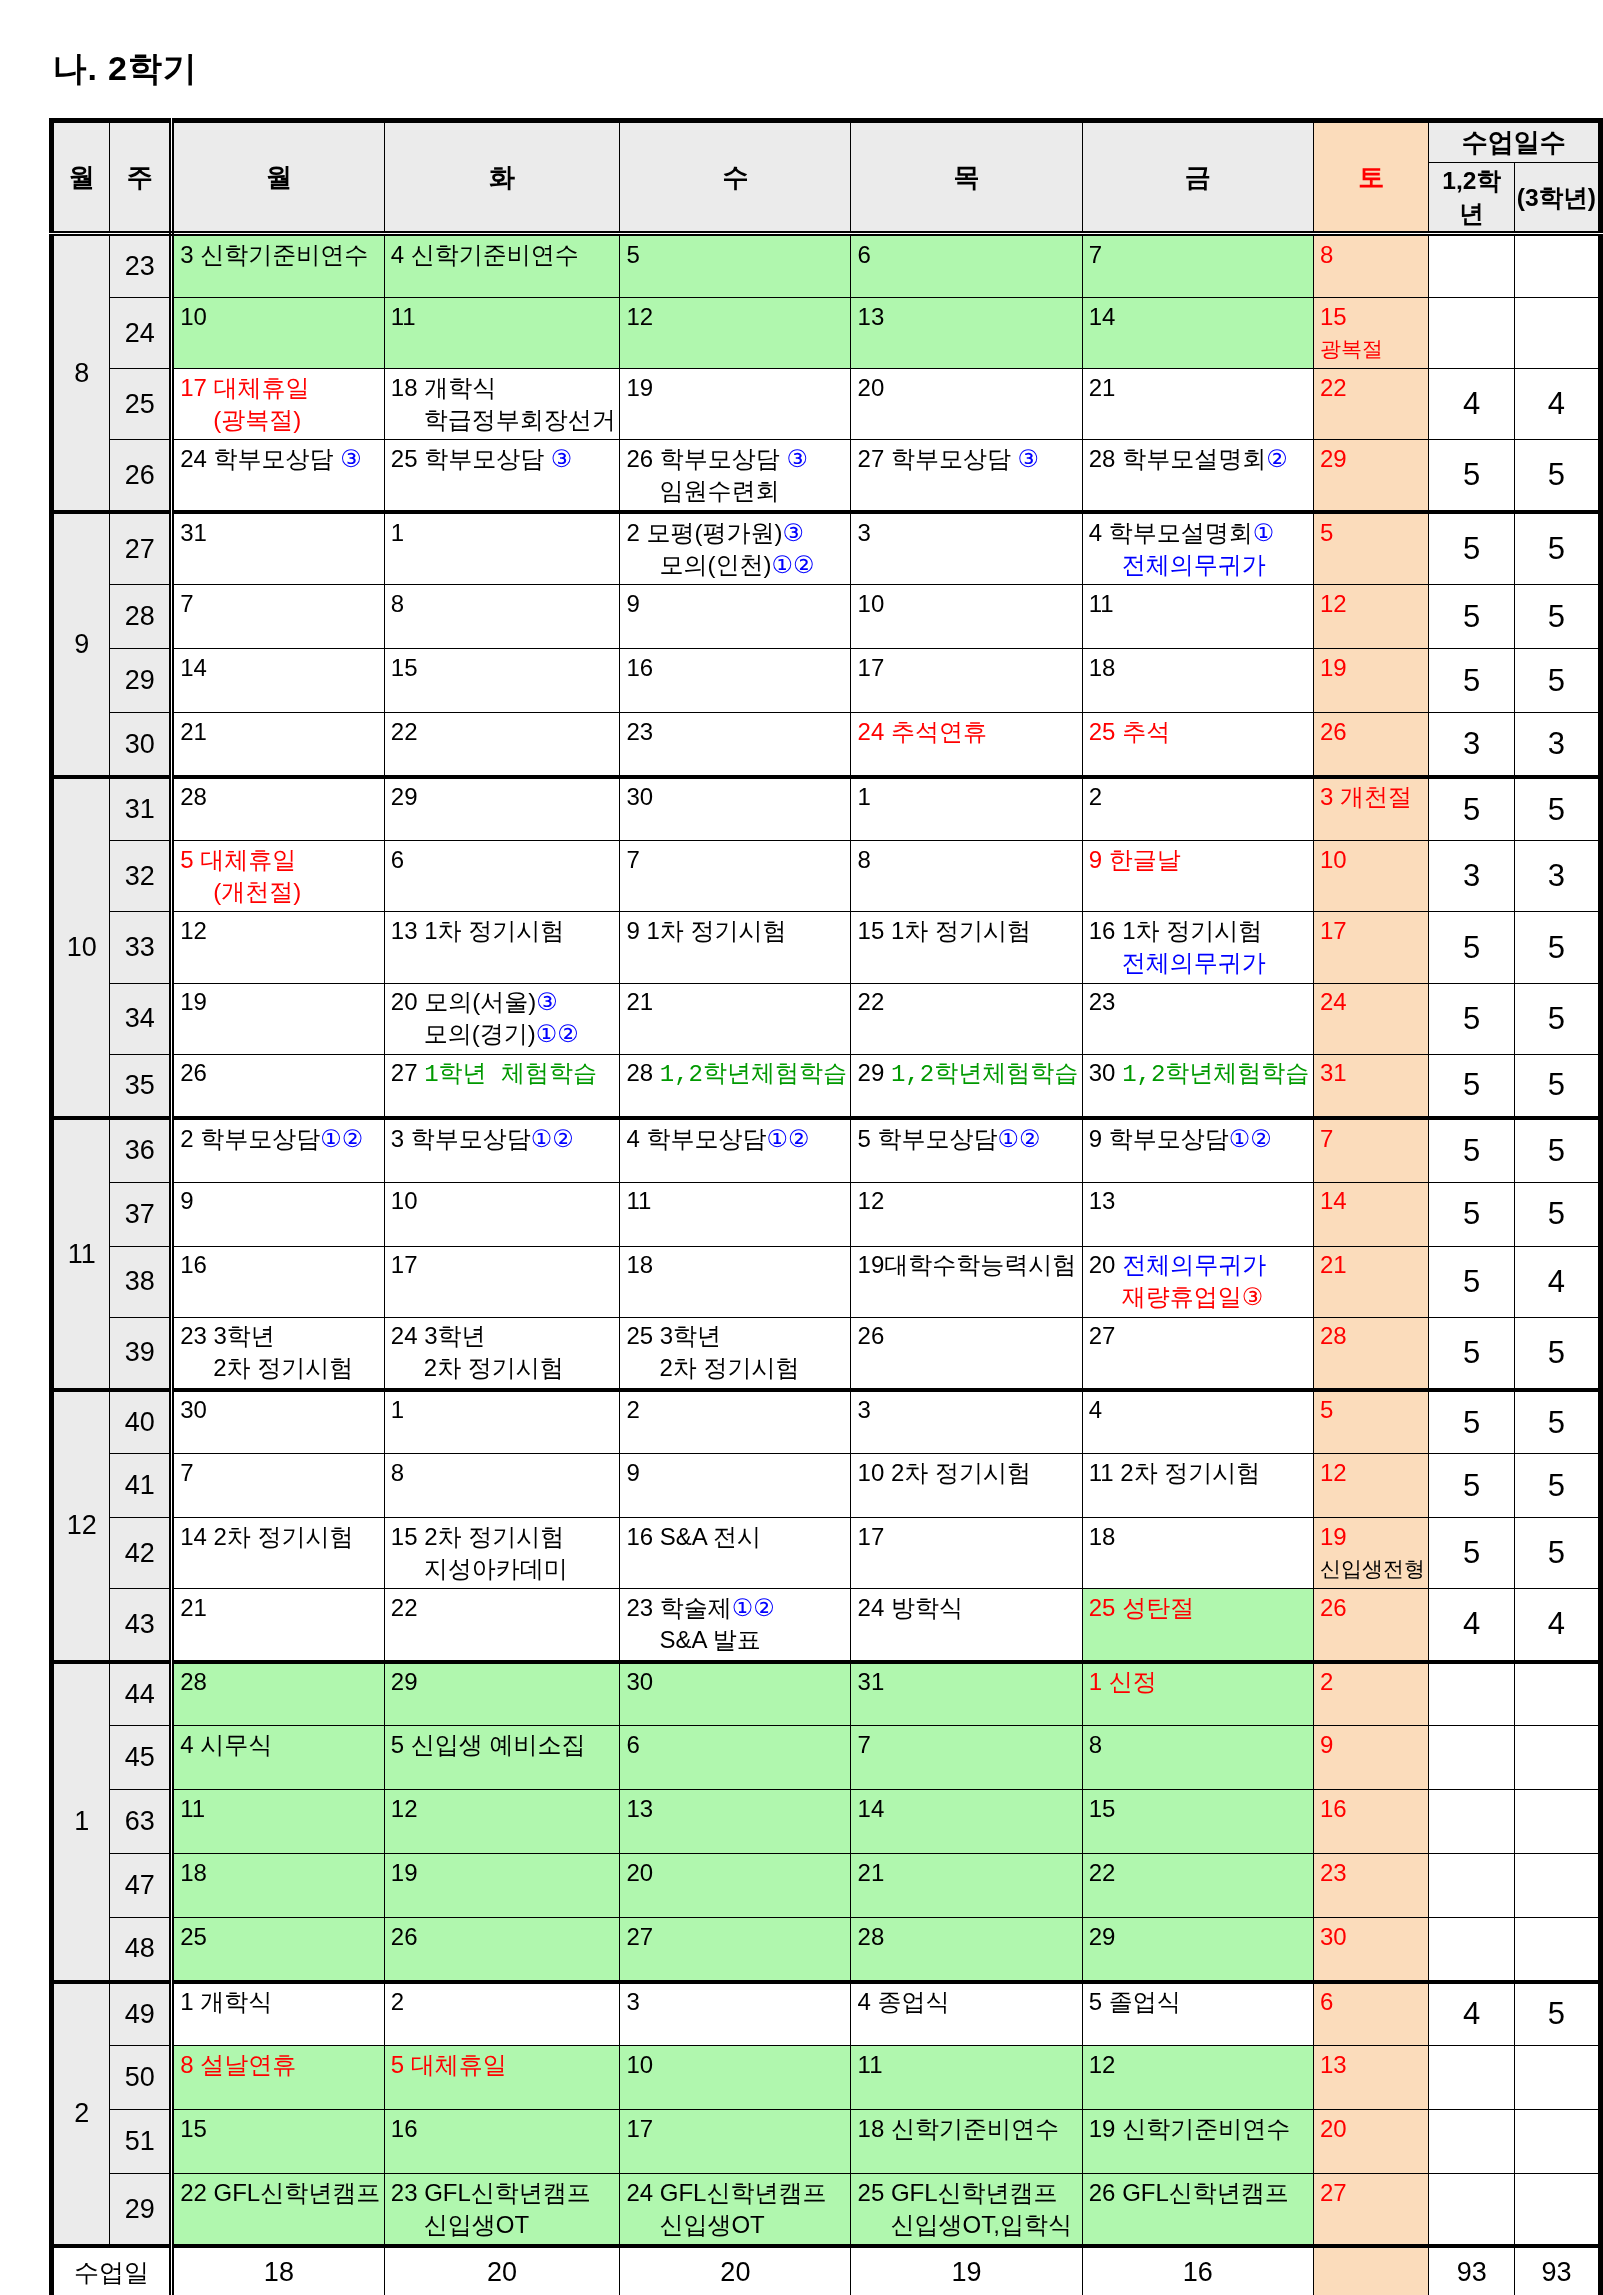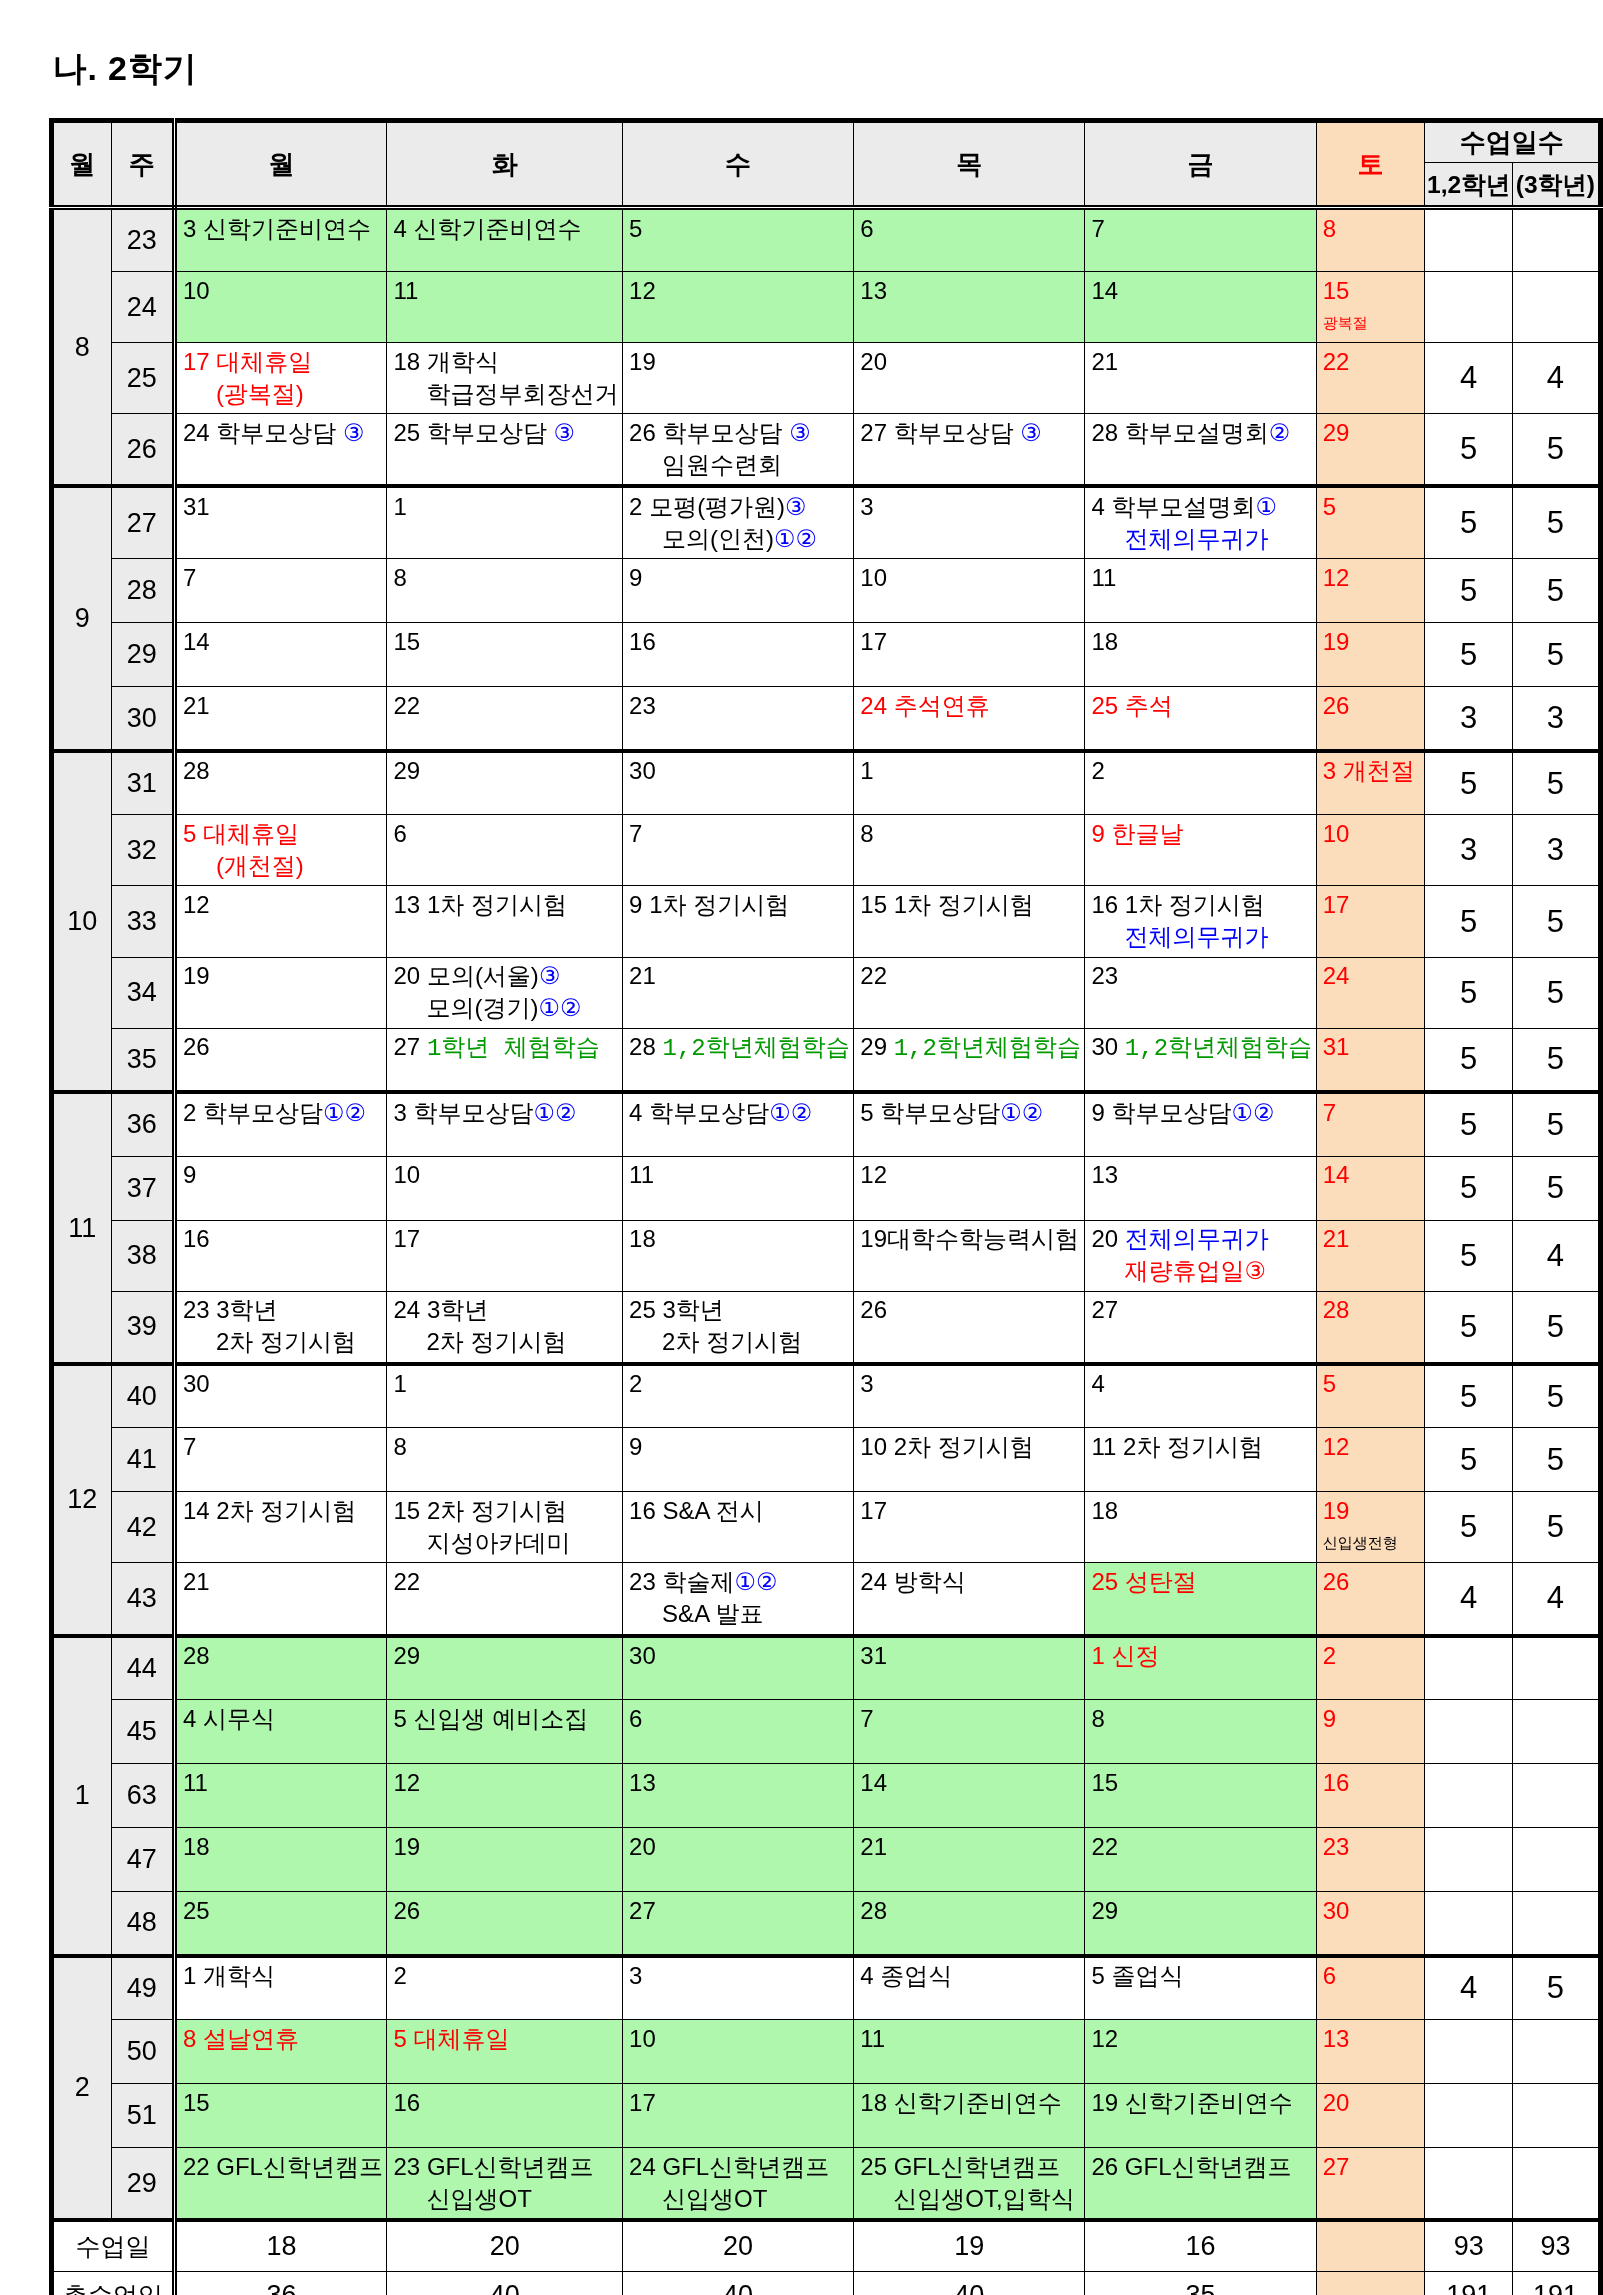--- a/index.html
+++ b/index.html
@@ -39,21 +39,21 @@
   tbody tr.week-row{height:64px;}
   tbody tr.mstart td{border-top:4.4px solid #000;}
   td.month-cell,td.week-cell{
     background:var(--c-gray);text-align:center;vertical-align:middle;
     font-size:27px;
   }
   td.day{vertical-align:top;padding:2.6px 3.5px 3.5px 6.1px;font-size:24px;line-height:32px;}
   td.bg-g{background:var(--c-green);}
   td.bg-w{background:#ffffff;}
   td.sat-cell{background:var(--c-peach);}
-  td.sat-cell .line:nth-child(n+2){font-size:15px;}
+  td.sat-cell .line:nth-child(n+2){font-size:21px;}
   .line{white-space:nowrap;}
   .line.l2{padding-left:33px;}
   .k{color:#000;}
   .r{color:var(--c-red);}
   .b{color:var(--c-blue);}
   .g{color:var(--c-greentext);font-family:Liberation Mono, monospace;}
   td.cnt{
     background:#fff;text-align:center;vertical-align:middle;
     font-size:31px;
   }

